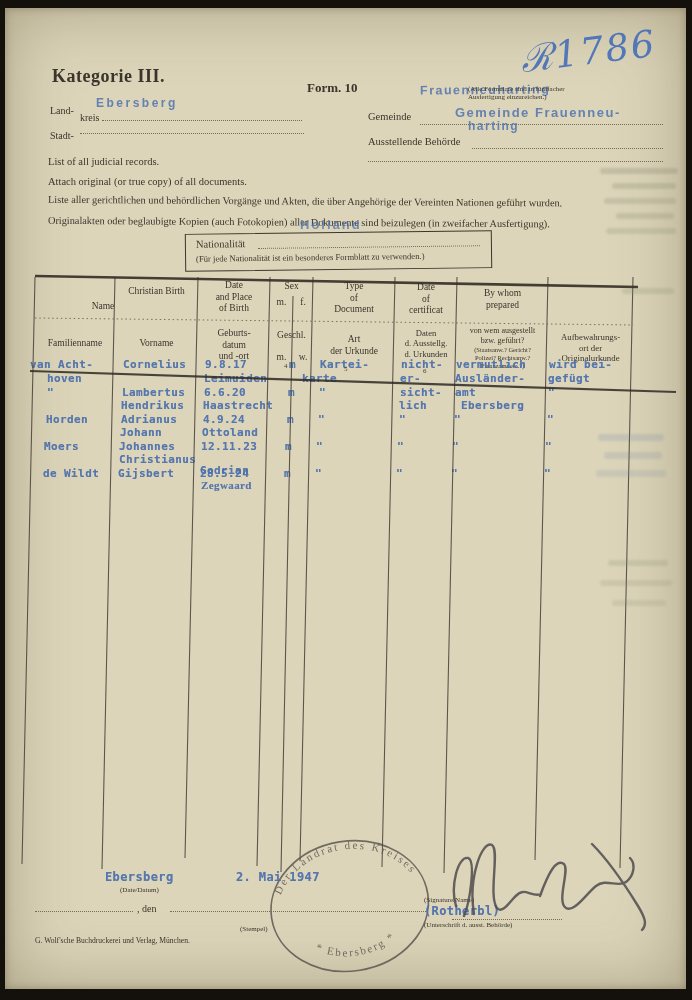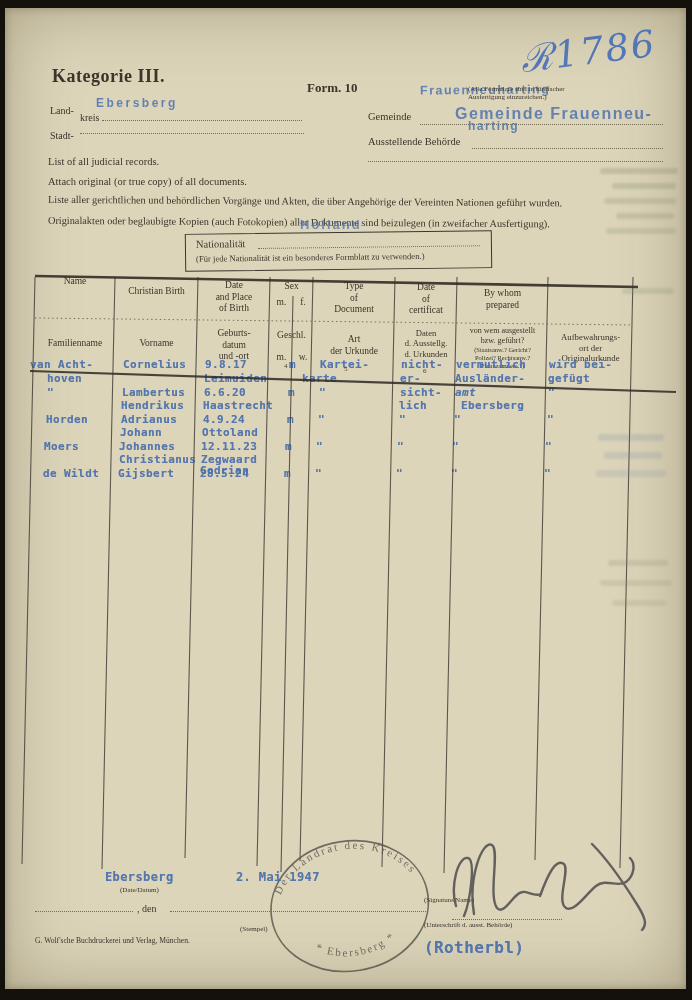--- a/index.html
+++ b/index.html
@@ -43,40 +43,40 @@
   <div class="abs bluestamp" style="left:96px;top:96px;font-size:12px;letter-spacing:2.5px;">Ebersberg</div>
 
   <div class="abs print" style="left:50px;top:105px;font-size:10px;">Land-</div>
   <div class="abs print" style="left:50px;top:130px;font-size:10px;">Stadt-</div>
   <div class="abs print" style="left:80px;top:112px;font-size:10px;">kreis</div>
   <div class="abs dotted" style="left:102px;top:119px;width:200px;"></div>
   <div class="abs dotted" style="left:80px;top:132px;width:224px;"></div>
 
   <div class="abs print" style="left:368px;top:111px;font-size:10.5px;">Gemeinde</div>
   <div class="abs dotted" style="left:420px;top:123px;width:243px;"></div>
-  <div class="abs bluestamp" style="left:455px;top:105px;font-size:16px;">Gemeinde Frauenneu-</div>
+  <div class="abs bluestamp" style="left:455px;top:105px;font-size:13px;">Gemeinde Frauenneu-</div>
   <div class="abs bluestamp" style="left:468px;top:119px;font-size:12px;">harting</div>
 
   <div class="abs print" style="left:368px;top:136px;font-size:10.5px;">Ausstellende Behörde</div>
   <div class="abs dotted" style="left:472px;top:147px;width:191px;"></div>
   <div class="abs dotted" style="left:368px;top:160px;width:295px;"></div>
 
   <div class="abs print" style="left:48px;top:156px;font-size:10.5px;">List of all judicial records.</div>
   <div class="abs print" style="left:48px;top:176px;font-size:10.5px;">Attach  original (or true copy) of all documents.</div>
   <div class="abs print" style="left:48px;top:196px;font-size:10.3px;width:620px;transform:rotate(.4deg);">Liste aller gerichtlichen und behördlichen Vorgänge und Akten, die über Angehörige der Vereinten Nationen geführt wurden.</div>
   <div class="abs print" style="left:48px;top:217px;font-size:10.3px;width:620px;transform:rotate(.4deg);">Originalakten oder beglaubigte Kopien (auch Fotokopien) aller Dokumente sind beizulegen (in zweifacher Ausfertigung).</div>
   <div class="abs bluestamp" style="left:300px;top:217px;font-size:13px;letter-spacing:2px;opacity:.75;">Holland</div>
 
   <div class="abs" style="left:185px;top:232px;width:305px;height:36px;border:1.5px solid #3a352c;transform:rotate(-.7deg);">
     <span class="print" style="position:absolute;left:10px;top:4px;font-size:10.5px;">Nationalität</span>
     <span class="dotted" style="position:absolute;left:72px;top:13px;width:222px;"></span>
     <span class="print" style="position:absolute;left:10px;top:19px;font-size:8.6px;">(Für jede Nationalität ist ein besonderes Formblatt zu verwenden.)</span>
   </div>
 
-  <div class="abs print hdr-label hc1" style="top:276px;">Name</div>
+  <div class="abs print hdr-label hc1" style="top:301px;padding-left:28px;">Name</div>
   <div class="abs print hdr-label hc2" style="top:286px;">Christian Birth</div>
   <div class="abs print hdr-label hc3" style="top:280px;">Date
 and Place
 of Birth</div>
   <div class="abs print hdr-label hc4" style="top:281px;">Sex</div>
   <div class="abs print hdr-label" style="left:270px;width:23px;top:297px;">m.</div>
   <div class="abs print hdr-label" style="left:293px;width:20px;top:297px;">f.</div>
   <div class="abs print hdr-label hc5" style="top:281px;">Type
 of
 Document</div>
@@ -122,21 +122,21 @@
       <span class="typed blue" style="left: 302px; top: 372px;">karte</span>
       <span class="typed blue" style="left: 400px; top: 372px;">er-</span>
       <span class="typed blue" style="left: 455px; top: 372px;">Ausländer-</span>
       <span class="typed blue" style="left: 548px; top: 372px;">gefügt</span>
       <span class="typed blue" style="left: 47px; top: 386px;">"</span>
       <span class="typed blue" style="left: 122px; top: 386px;">Lambertus</span>
       <span class="typed blue" style="left: 204px; top: 386px;">6.6.20</span>
       <span class="typed blue" style="left: 288px; top: 386px;">m</span>
       <span class="typed blue" style="left: 319px; top: 386px;">"</span>
       <span class="typed blue" style="left: 400px; top: 386px;">sicht-</span>
-      <span class="typed blue" style="left: 455px; top: 386px; font-style: italic;">amt</span>
+      <span class="typed blue" style="left: 455px; top: 386px;">amt</span>
       <span class="typed blue" style="left: 548px; top: 386px;">"</span>
       <span class="typed blue" style="left: 121px; top: 399px;">Hendrikus</span>
       <span class="typed blue" style="left: 203px; top: 399px;">Haastrecht</span>
       <span class="typed blue" style="left: 399px; top: 399px;">lich</span>
       <span class="typed blue" style="left: 454px; top: 399px;"> Ebersberg</span>
       <span class="typed blue" style="left: 46px; top: 413px;">Horden</span>
       <span class="typed blue" style="left: 121px; top: 413px; text-align: right;">Adrianus</span>
       <span class="typed blue" style="left: 203px; top: 413px;">4.9.24</span>
       <span class="typed blue" style="left: 287px; top: 413px;">m</span>
       <span class="typed blue" style="left: 318px; top: 413px;">"</span>
@@ -147,21 +147,21 @@
       <span class="typed blue" style="left: 202px; top: 426px;">Ottoland</span>
       <span class="typed blue" style="left: 44px; top: 440px;">Moers</span>
       <span class="typed blue" style="left: 119px; top: 440px;">Johannes</span>
       <span class="typed blue" style="left: 201px; top: 440px;">12.11.23</span>
       <span class="typed blue" style="left: 285px; top: 440px;">m</span>
       <span class="typed blue" style="left: 316px; top: 440px;">"</span>
       <span class="typed blue" style="left: 397px; top: 440px;">"</span>
       <span class="typed blue" style="left: 452px; top: 440px;">"</span>
       <span class="typed blue" style="left: 545px; top: 440px;">"</span>
       <span class="typed blue" style="left: 119px; top: 453px;">Christianus</span>
-      <span class="typed blue" style="left: 201px; top: 453px;">Zegwaard</span>
+      <span class="typed blue" style="left: 201px; top: 479px; font-family: Liberation Serif, serif;">Zegwaard</span>
       <span class="typed blue" style="left: 43px; top: 467px;">de Wildt</span>
       <span class="typed blue" style="left: 118px; top: 467px;">Gijsbert</span>
       <span class="typed blue" style="left: 200px; top: 467px;">28.5.24</span>
       <span class="typed blue" style="left: 284px; top: 467px;">m</span>
       <span class="typed blue" style="left: 315px; top: 467px;">"</span>
       <span class="typed blue" style="left: 396px; top: 467px;">"</span>
       <span class="typed blue" style="left: 451px; top: 467px;">"</span>
       <span class="typed blue" style="left: 544px; top: 467px;">"</span>
       <span class="typed blue" style="left: 200px; top: 464px;">Godrian</span>
       <span class="colnum" style="left: 284px; top: 362px;">4</span>
@@ -201,21 +201,21 @@
   </svg>
 
   <div class="abs blue typed" style="left:105px;top:870px;font-size:12px;">Ebersberg</div>
   <div class="abs print tiny" style="left:120px;top:886px;">(Date/Datum)</div>
   <div class="abs blue typed" style="left:236px;top:870px;font-size:12px;">2. Mai 1947</div>
   <div class="abs dotted" style="left:35px;top:910px;width:98px;"></div>
   <div class="abs print" style="left:137px;top:903px;font-size:10px;">, den</div>
   <div class="abs dotted" style="left:170px;top:910px;width:258px;"></div>
   <div class="abs print tiny" style="left:240px;top:925px;">(Stempel)</div>
   <div class="abs print tiny" style="left:424px;top:896px;">(Signature/Name)</div>
-  <div class="abs blue typed" style="left:424px;top:938px;font-size:16px;">(Rotherbl)</div>
+  <div class="abs blue typed" style="left:424px;top:904px;font-size:12px;">(Rotherbl)</div>
   <div class="abs dotted" style="left:452px;top:918px;width:110px;"></div>
   <div class="abs print tiny" style="left:424px;top:921px;">(Unterschrift d. ausst. Behörde)</div>
   <div class="abs print" style="left:35px;top:936px;font-size:7.6px;">G. Wolf'sche Buchdruckerei und Verlag, München.</div>
 
   <svg width="692" height="1000" viewBox="0 0 692 1000" style="pointer-events:none;">
     <line x1="30" y1="371" x2="676" y2="392" stroke="#2f2a24" stroke-width="2.2" opacity="0.85"></line>
     <path d="M456,906 C450,886 458,856 468,858 C476,860 470,902 464,916
              M474,914 C468,878 482,840 492,845 C500,850 488,896 497,908 C503,915 512,898 518,894
              M516,896 C524,886 532,898 541,894
              M540,896 C548,874 556,858 564,864 C570,870 556,902 566,908 C574,913 586,894 596,886 C606,878 618,888 626,882 C634,876 636,864 630,858

